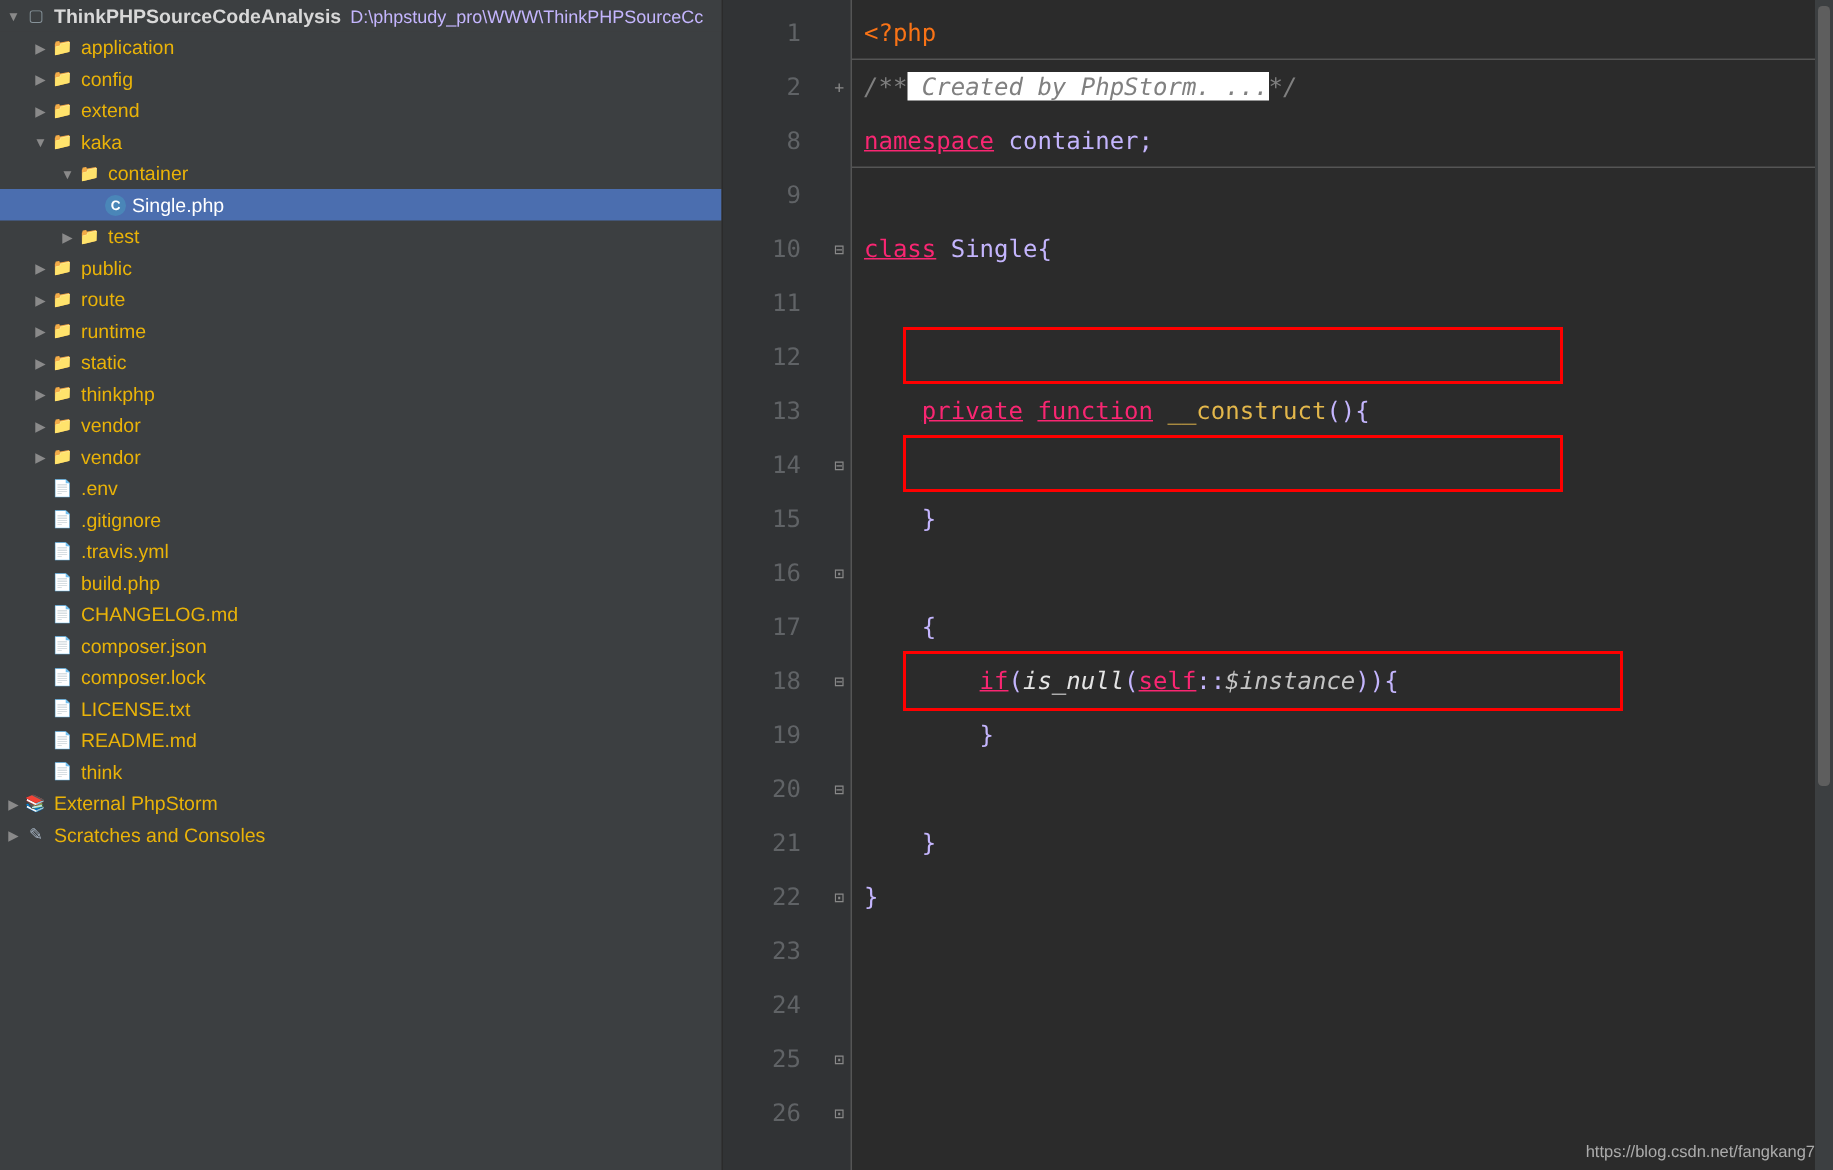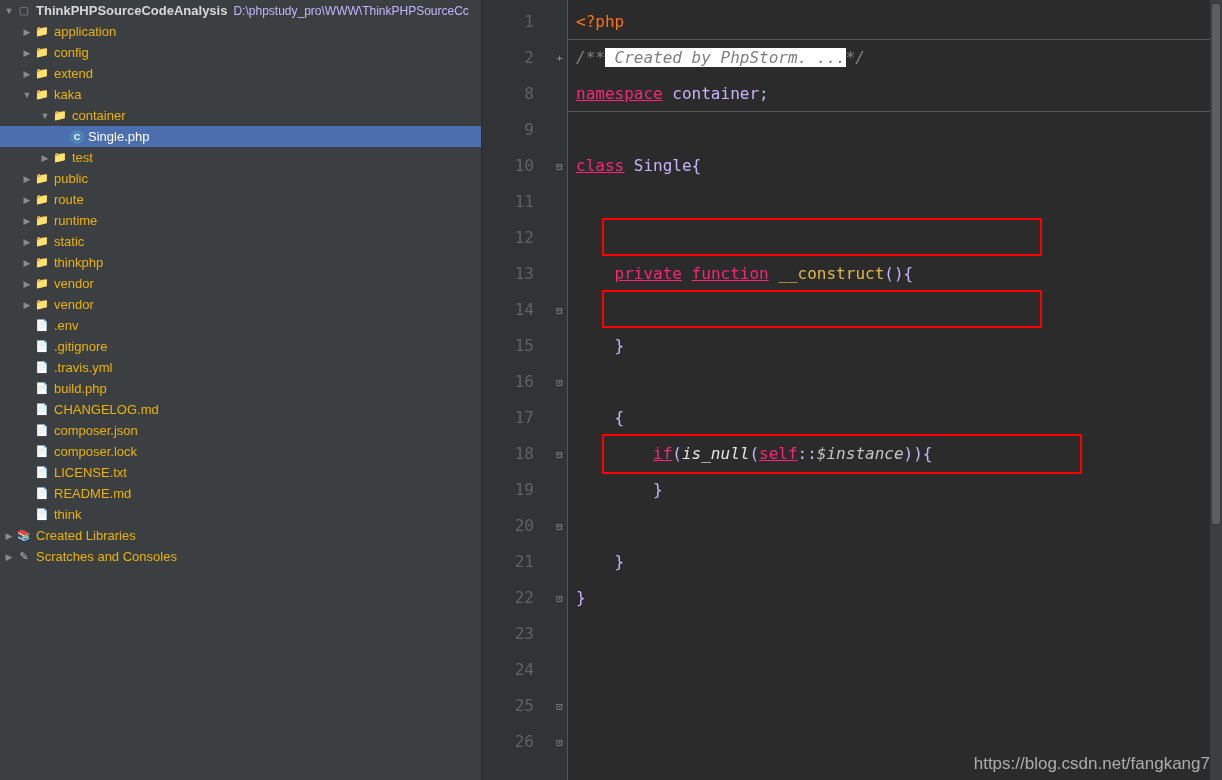--- a/index.html
+++ b/index.html
@@ -145,21 +145,21 @@
   right: 2px;
   width: 8px;
   background: #5e5e5e;
   border-radius: 3px;
 }
 .watermark {
   position: absolute;
   bottom: 6px;
   right: 12px;
   color: #ccc;
-  font-size: 17px;
+  font-size: 11px;
   font-family: Arial, sans-serif;
   opacity: 0.8;
 }
 </style>
 </head>
 <body>
 
 <div class="container">
   <div class="sidebar" id="tree">
       <div class="tree-row root" style="padding-left: 4px;">
@@ -284,21 +284,21 @@
         <span class="tree-label">README.md</span>
       </div>
       <div class="tree-row" style="padding-left: 22px;">
         <span class="arrow none"></span>
         <span class="icon generic-file">📄</span>
         <span class="tree-label">think</span>
       </div>
       <div class="tree-row" style="padding-left: 4px;">
         <span class="arrow ">▶</span>
         <span class="icon lib">📚</span>
-        <span class="tree-label">Created Libraries</span>
+        <span class="tree-label">External PhpStorm</span>
       </div>
       <div class="tree-row" style="padding-left: 4px;">
         <span class="arrow ">▶</span>
         <span class="icon scratch">✎</span>
         <span class="tree-label">Scratches and Consoles</span>
       </div>
     </div>
   <div class="editor">
     <div class="gutter" id="gutter">
         <div class="line-num">1</div>

